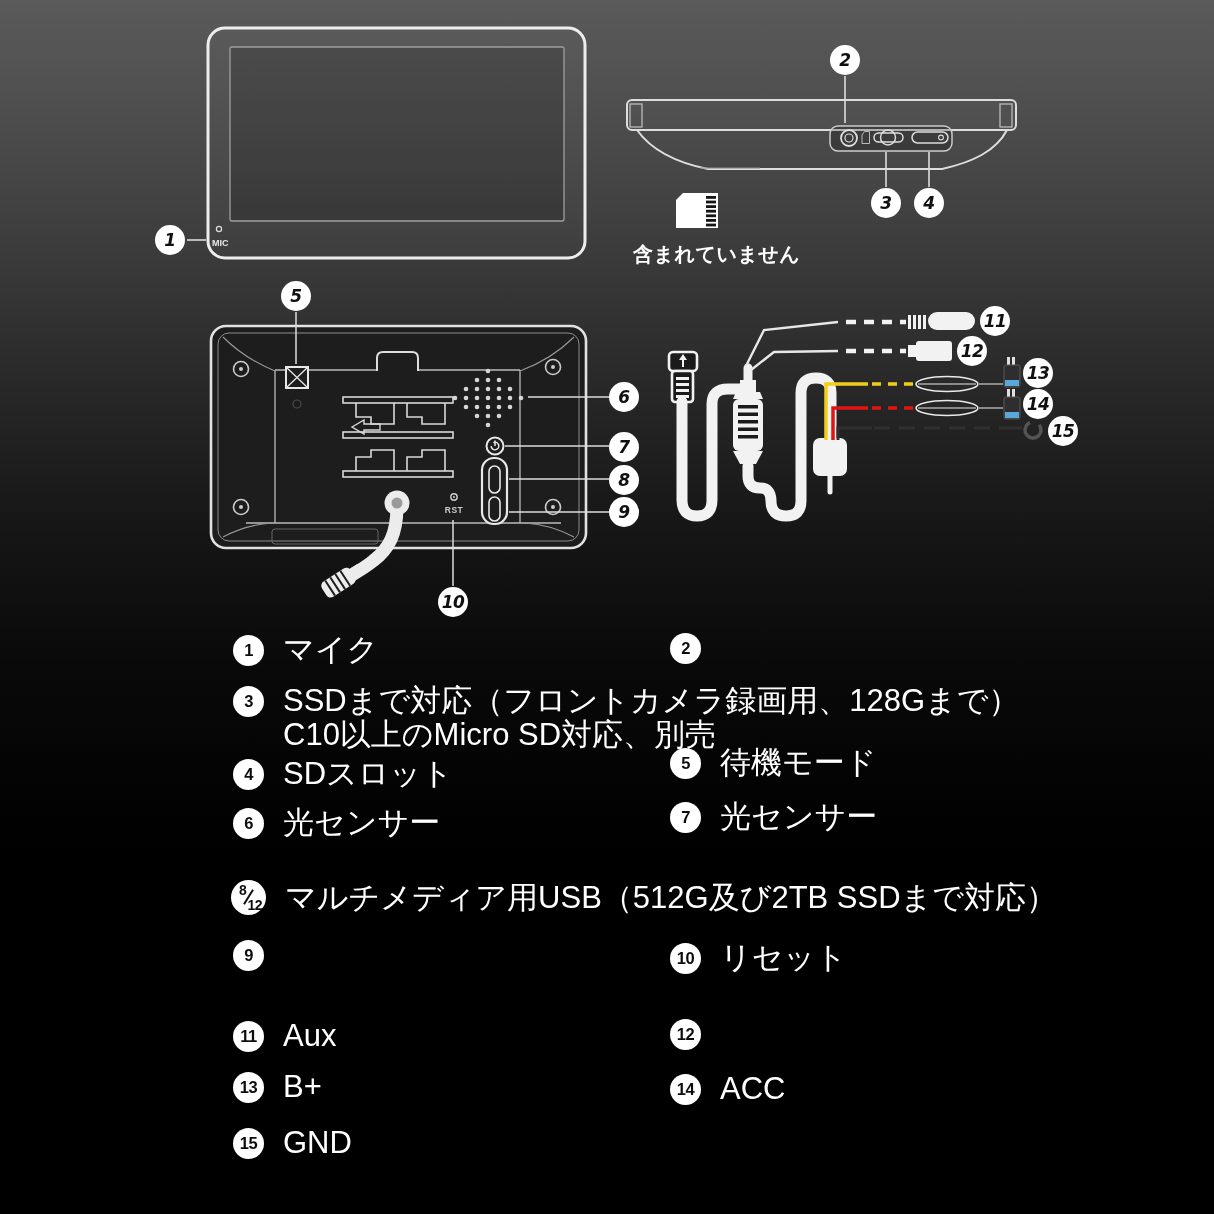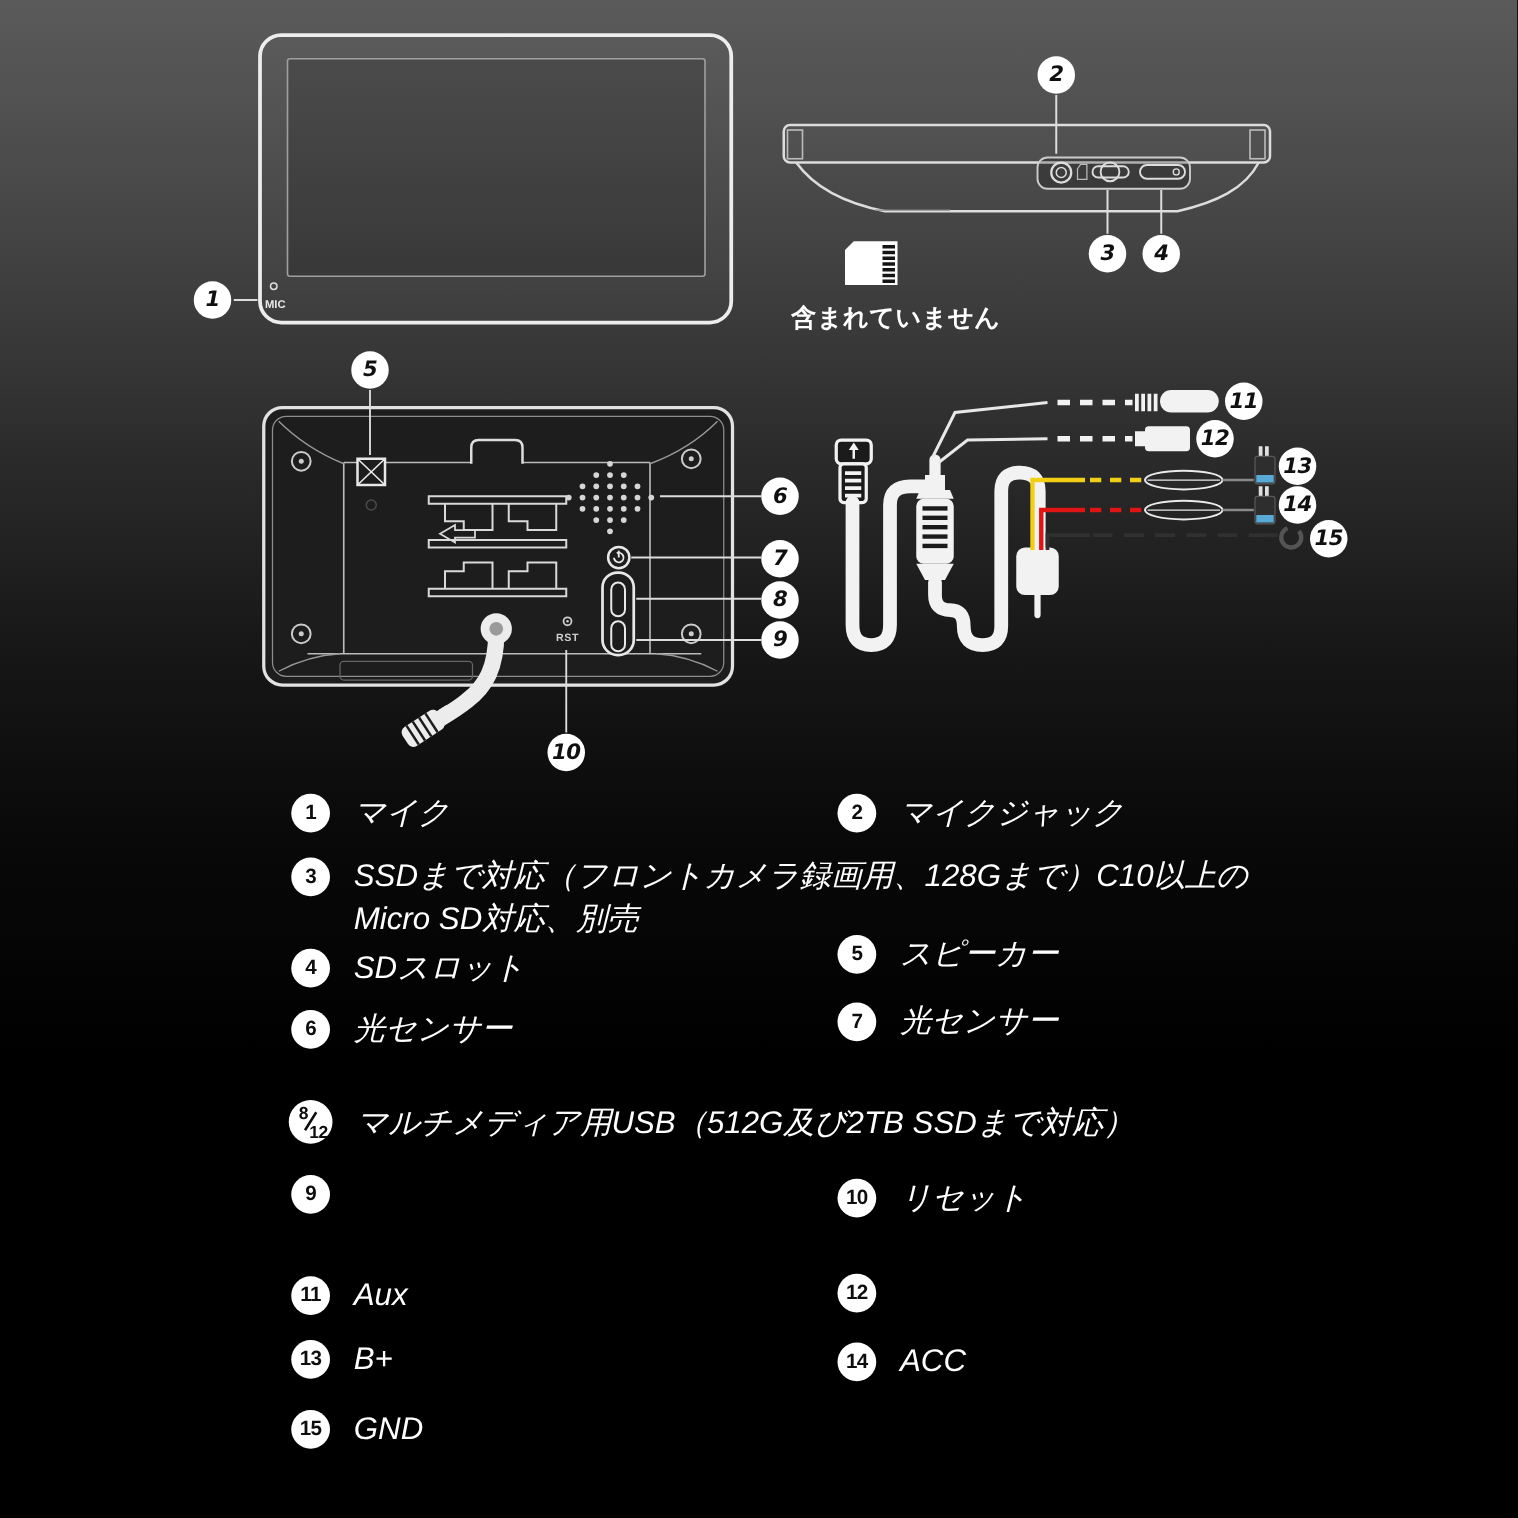--- a/index.html
+++ b/index.html
@@ -17,21 +17,21 @@
     transform:translate(-50%,-50%);
     font-family:"DejaVu Sans","Liberation Sans",sans-serif;
   }
   
   .litem{position:absolute;display:flex;align-items:center;gap:19px;color:#fff;}
   .litem.top{align-items:flex-start;}
   .lbadge{
     flex:0 0 auto;width:31px;height:31px;border-radius:50%;background:#fff;color:#0d0d0d;
     display:flex;align-items:center;justify-content:center;font-weight:bold;font-size:16.5px;letter-spacing:-0.5px;
   }
-  .ltext{font-size:25px;line-height:34px;font-weight:500;font-style:italic;}
+  .ltext{font-size:31px;line-height:34px;font-weight:500;}
   
   .lbadge.dual{width:35px;height:35px;position:relative;}
   .dual .top-num{position:absolute;top:2px;left:8px;font-size:14px;font-weight:bold;}
   .dual .bot-num{position:absolute;bottom:2px;right:4px;font-size:14px;font-weight:bold;}
   .dual .slash{position:absolute;left:9px;top:16px;width:17px;height:2px;background:#0d0d0d;transform:rotate(-58deg);}
 </style>
 </head>
 <body>
 
 <div class="canvas">
@@ -289,35 +289,34 @@
   <div class="co" style="left:1063px;top:431px">15</div>
 
   <div>
 
     <div class="litem" style="left:233px;top:633px">
       <div class="lbadge">1</div>
       <div class="ltext">マイク</div>
     </div>
     <div class="litem" style="left:670px;top:633px">
       <div class="lbadge">2</div>
-      <div class="ltext">マイクジャック</div>
     </div>
 
     <div class="litem top" style="left:233px;top:684px">
       <div class="lbadge" style="margin-top:2px">3</div>
       <div class="ltext" style="width:748px">SSDまで対応（フロントカメラ録画用、128Gまで）C10以上のMicro SD対応、別売</div>
     </div>
 
     <div class="litem" style="left:233px;top:757px">
       <div class="lbadge">4</div>
       <div class="ltext">SDスロット</div>
     </div>
     <div class="litem" style="left:670px;top:746px">
       <div class="lbadge">5</div>
-      <div class="ltext">スピーカー</div>
+      <div class="ltext">待機モード</div>
     </div>
 
     <div class="litem" style="left:233px;top:806px">
       <div class="lbadge">6</div>
       <div class="ltext">光センサー</div>
     </div>
     <div class="litem" style="left:670px;top:800px">
       <div class="lbadge">7</div>
       <div class="ltext">光センサー</div>
     </div>

